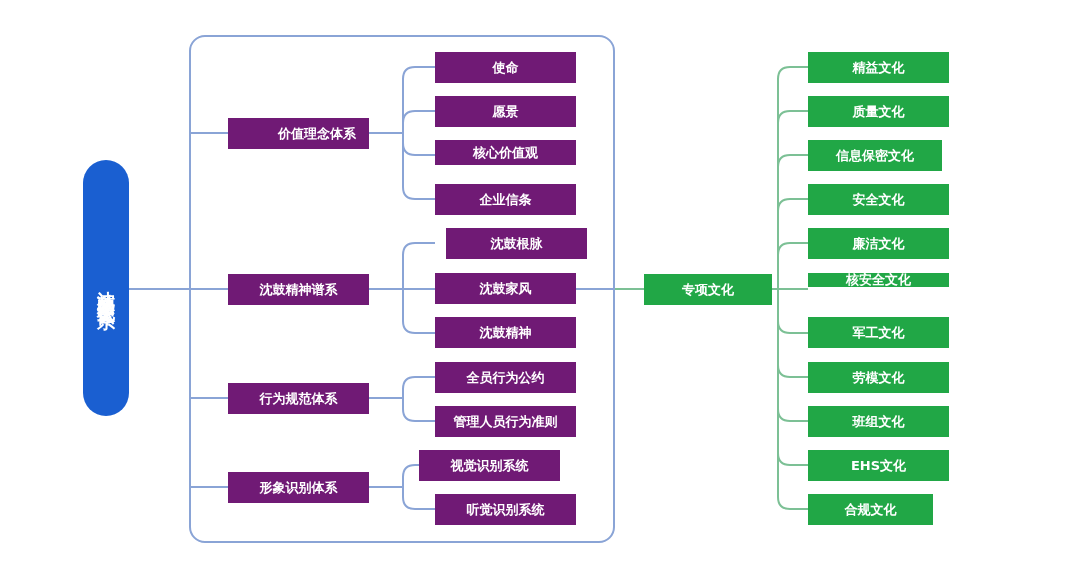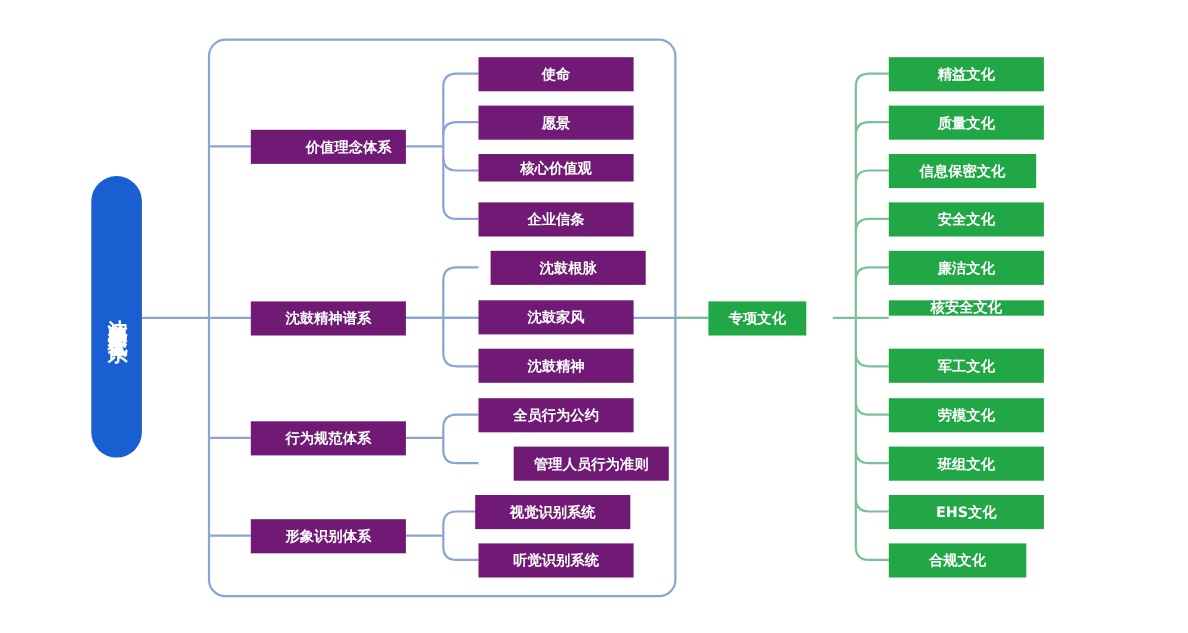--- a/index.html
+++ b/index.html
@@ -62,25 +62,25 @@
 <div class="node blue" style="left:228px;top:472px;width:141px;height:31px;">形象识别体系</div>
 
 <div class="node blue" style="left:435px;top:52px;width:141px;height:31px;">使命</div>
 <div class="node blue" style="left:435px;top:96px;width:141px;height:31px;">愿景</div>
 <div class="node blue" style="left:435px;top:140px;width:141px;height:25px;">核心价值观</div>
 <div class="node blue" style="left:435px;top:184px;width:141px;height:31px;">企业信条</div>
 <div class="node blue" style="left:435px;top:228px;width:141px;height:31px;margin-left:11px;">沈鼓根脉</div>
 <div class="node blue" style="left:435px;top:273px;width:141px;height:31px;">沈鼓家风</div>
 <div class="node blue" style="left:435px;top:317px;width:141px;height:31px;">沈鼓精神</div>
 <div class="node blue" style="left:435px;top:362px;width:141px;height:31px;">全员行为公约</div>
-<div class="node blue" style="left:435px;top:406px;width:141px;height:31px;margin-left:32px;">管理人员行为准则</div>
-<div class="node blue" style="left:432px;top:450px;width:141px;height:31px;">视觉识别系统</div>
+<div class="node blue" style="left:435px;top:406px;width:141px;height:31px;">管理人员行为准则</div>
+<div class="node blue" style="left:419px;top:450px;width:141px;height:31px;">视觉识别系统</div>
 <div class="node blue" style="left:435px;top:494px;width:141px;height:31px;">听觉识别系统</div>
 
-<div class="node green" style="left:644px;top:274px;width:89px;height:31px;">专项文化</div>
+<div class="node green" style="left:644px;top:274px;width:128px;height:31px;">专项文化</div>
 
 <div class="node green" style="left:808px;top:52px;width:141px;height:31px;text-align:right;">精益文化</div>
 <div class="node green" style="left:808px;top:96px;width:141px;height:31px;">质量文化</div>
 <div class="node green" style="left:808px;top:140px;width:134px;height:31px;">信息保密文化</div>
 <div class="node green" style="left:808px;top:184px;width:141px;height:31px;">安全文化</div>
 <div class="node green" style="left:808px;top:228px;width:141px;height:31px;">廉洁文化</div>
 <div class="node green" style="left:808px;top:273px;width:141px;height:14px;">核安全文化</div>
 <div class="node green" style="left:808px;top:317px;width:141px;height:31px;">军工文化</div>
 <div class="node green" style="left:808px;top:362px;width:141px;height:31px;">劳模文化</div>
 <div class="node green" style="left:808px;top:406px;width:141px;height:31px;">班组文化</div>

